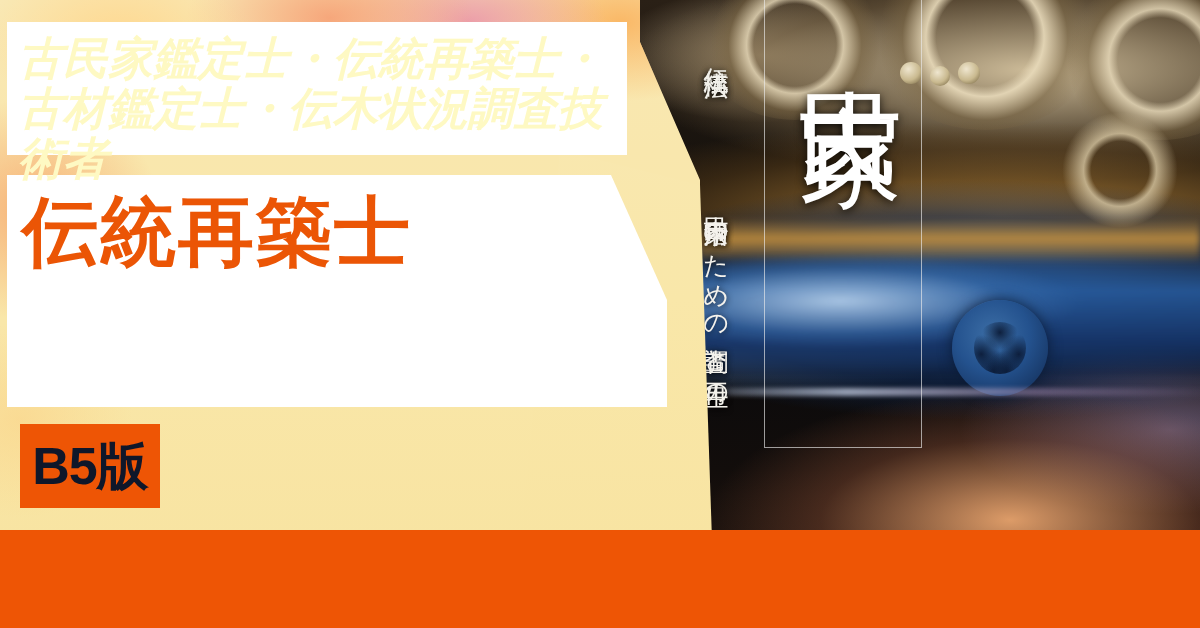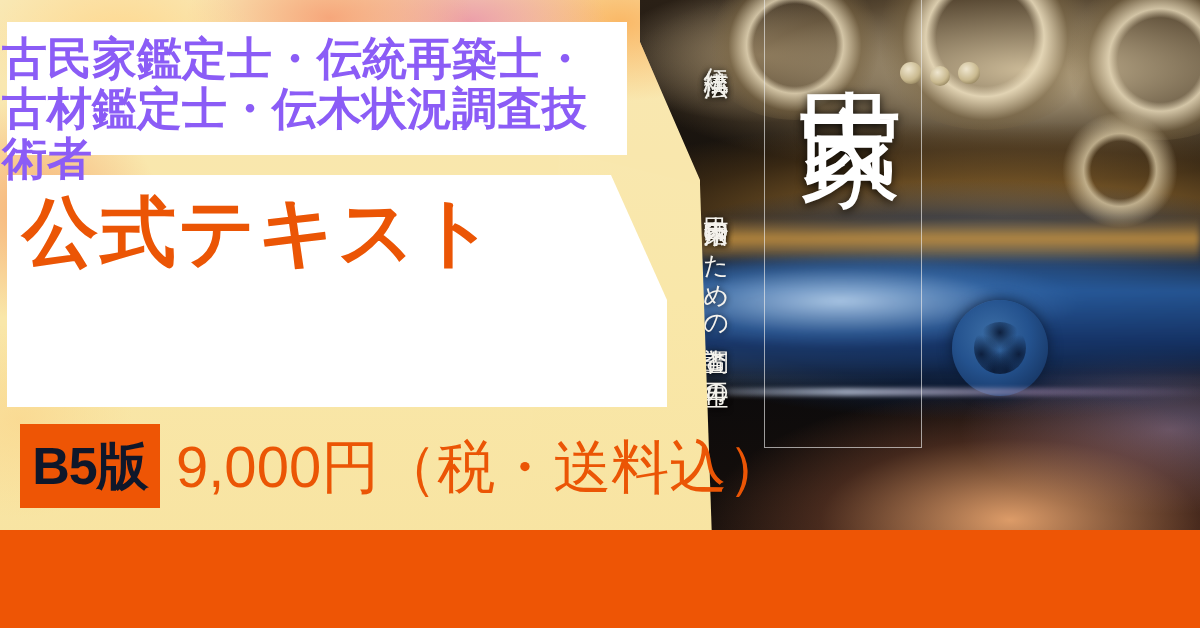--- a/index.html
+++ b/index.html
@@ -120,23 +120,23 @@
     clip-path:polygon(560px 150px, 700px 185px, 712px 540px, 520px 540px);
   }
 
   
   .card{position:absolute;background:#ffffff;}
   .card-1{left:7px;top:22px;width:620px;height:133px;}
   .card-2{left:7px;top:175px;width:660px;height:232px;
           clip-path:polygon(0 0, 604px 0, 660px 125px, 660px 232px, 0 232px);}
 
   .line-top{
-    position:absolute;left:2px;top:34px;width:610px;
-    color:#8b5cf6;font-size:45px;line-height:50px;letter-spacing:0px;
-    font-weight:700;white-space:pre-line;
+    position:absolute;left:18px;top:34px;width:610px;
+    color:#fef9c3;font-size:45px;line-height:50px;letter-spacing:0px;
+    font-weight:700;white-space:pre-line;font-style:italic;
   }
   .line-big-1{
     position:absolute;left:22px;top:190px;
     color:#EB5505;font-size:76px;line-height:84px;font-weight:700;letter-spacing:2px;
   }
   .line-big-2{
     position:absolute;left:176px;top:286px;
     color:#EB5505;font-size:76px;line-height:84px;font-weight:700;letter-spacing:2px;
   }
 
@@ -183,23 +183,22 @@
   <div class="cover-sub2">古民家活用のための調査と再生の</div>
 
   <div class="left-panel"></div>
   <div class="left-panel-edge"></div>
 
   <div class="card card-1"></div>
   <div class="card card-2"></div>
 
   <div class="line-top">古民家鑑定士・伝統再築士・
 古材鑑定士・伝木状況調査技術者</div>
-  <div class="line-big-1">公式テキスト</div>
+  <div class="line-big-1">伝統再築士</div>
 
   <div class="badge">B5版</div>
-  <div class="price">9,000円（税・送料込）</div>
 
   <div class="cta">
     
     
   </div>
 
 </div>
 
 </body></html>

